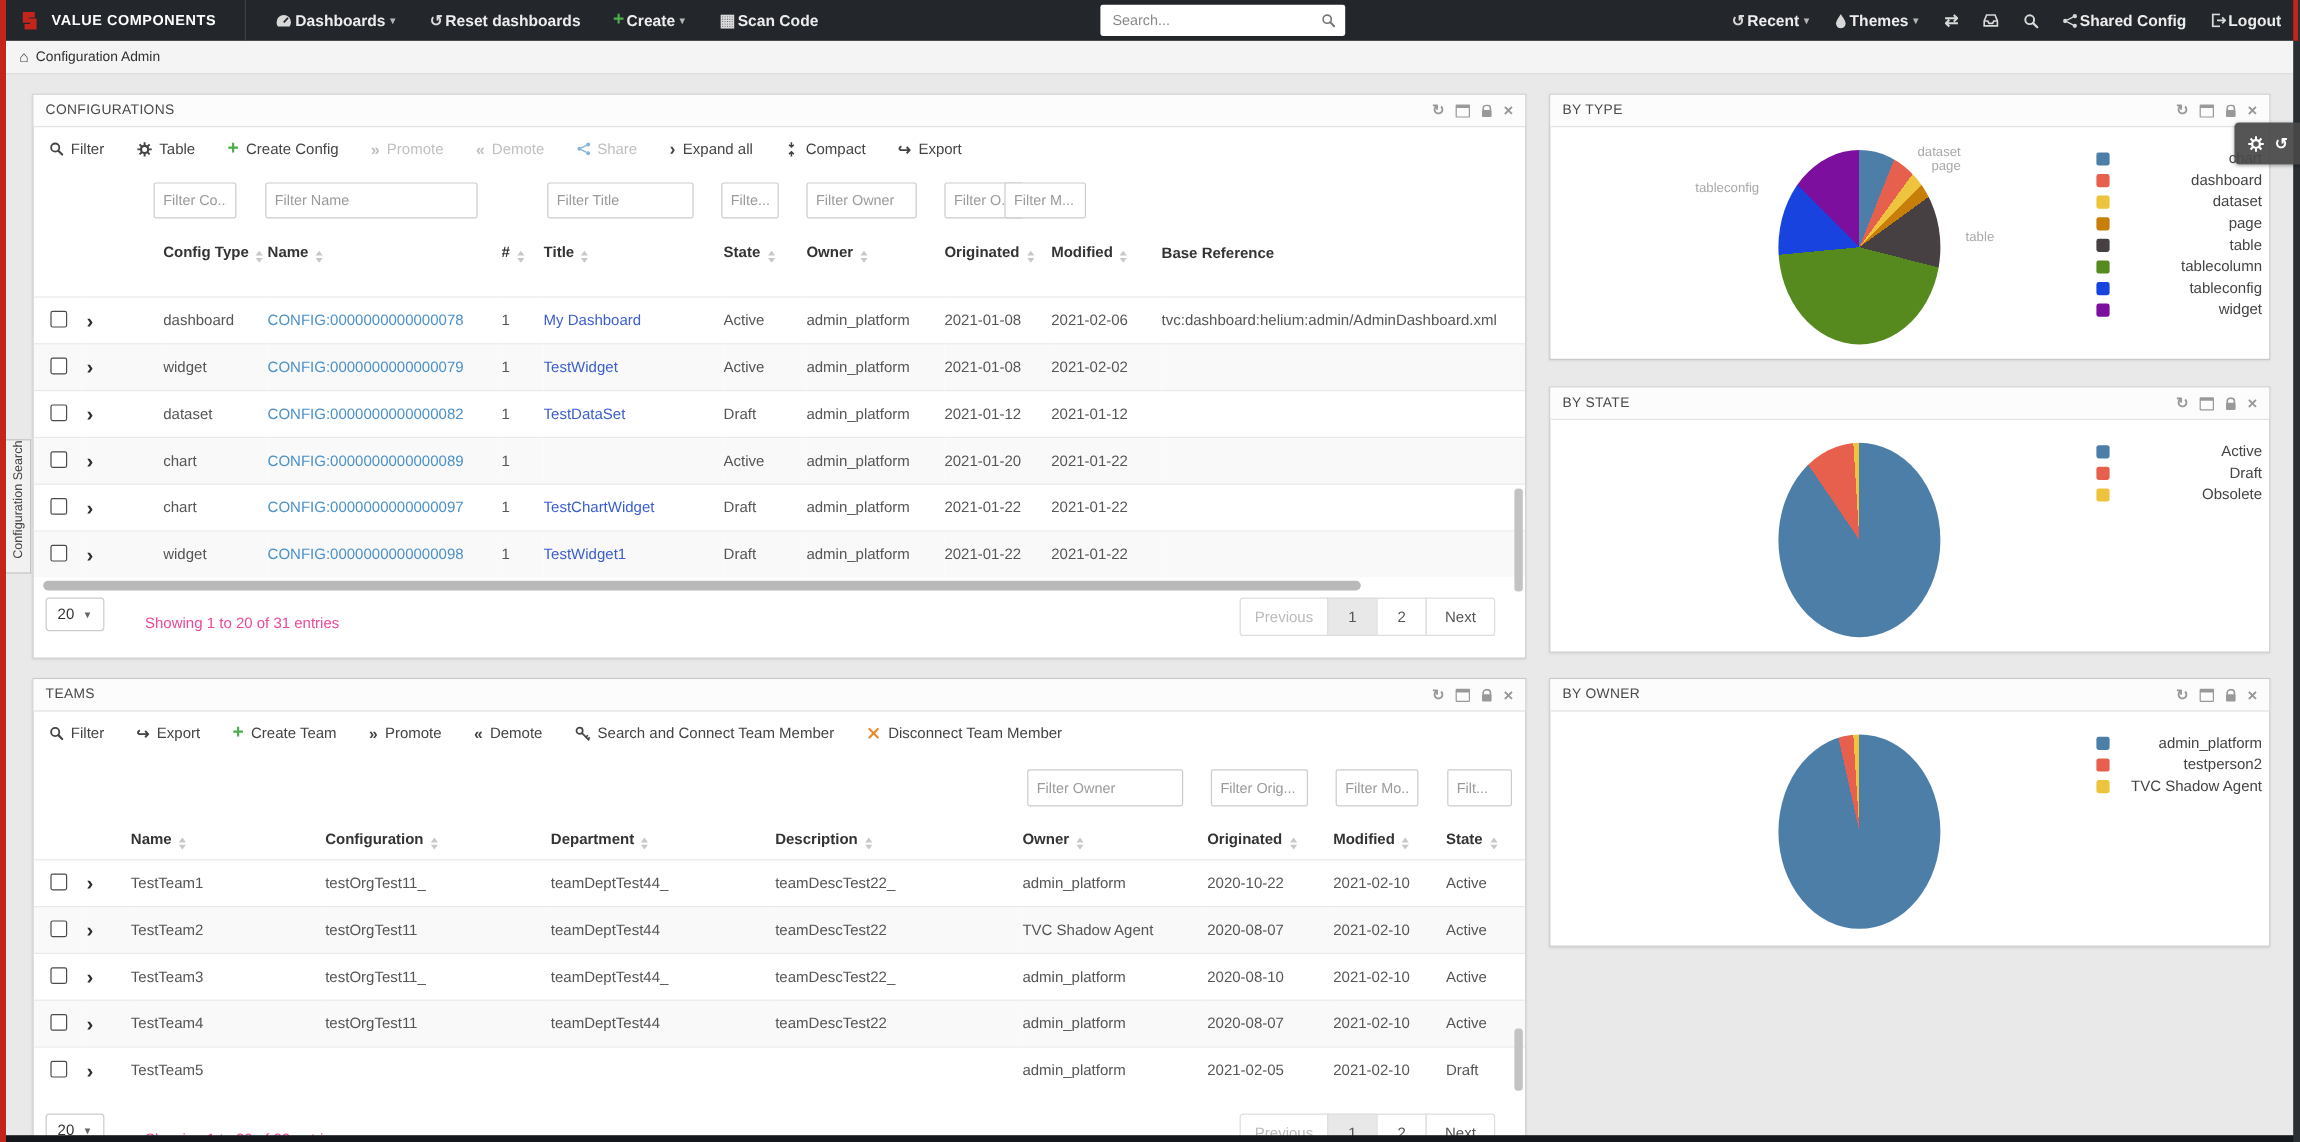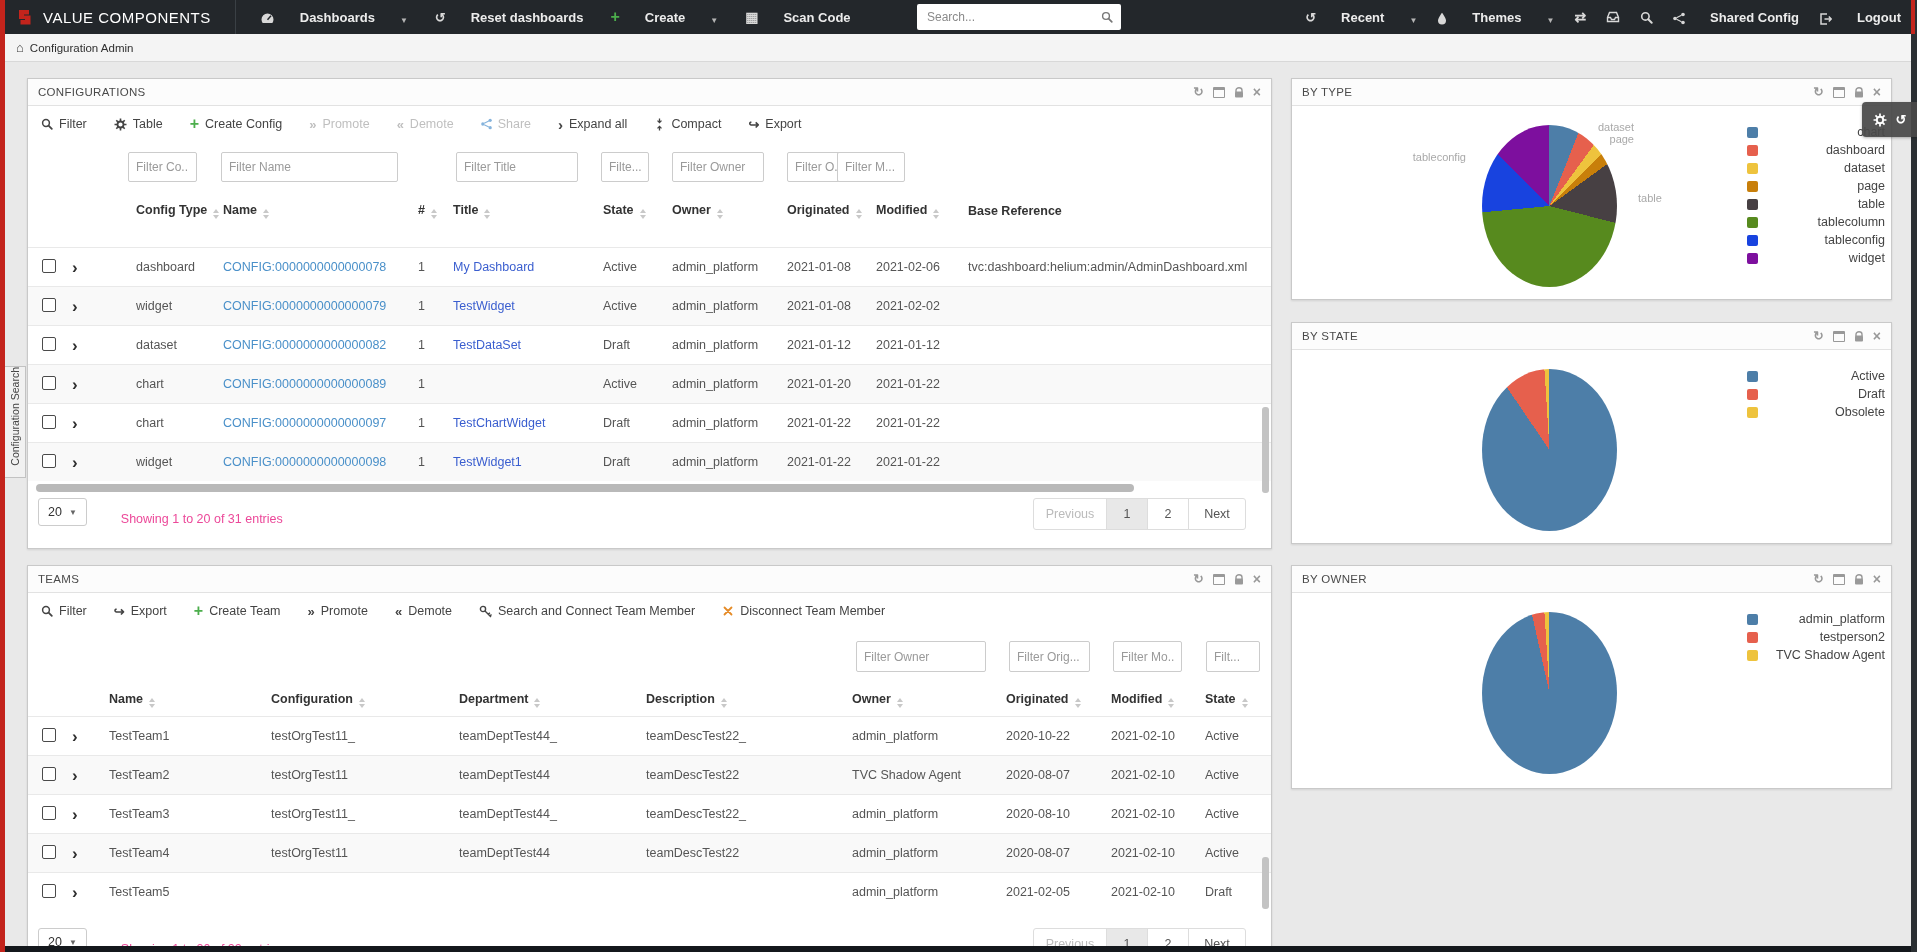--- a/index.html
+++ b/index.html
@@ -8,23 +8,23 @@
   
   .red-strip{position:absolute;left:0;top:0;width:5px;height:952px;background:#c3241c;z-index:60}
   .bottom-strip{position:absolute;left:0;top:946px;width:1917px;height:6px;background:#14181c;z-index:55}
   .right-strip{position:absolute;right:0;top:0;width:6px;height:952px;background:#2a2f33;z-index:55}
   .right-red{position:absolute;right:2px;top:0;width:4px;height:34px;background:#c3241c;z-index:56}
 
   
   .topbar{position:absolute;left:0;top:0;width:1917px;height:34px;background:#23272b;color:#e8e8e8;
           display:flex;align-items:center;z-index:50}
   .brand{display:flex;align-items:center;gap:8px;height:100%;padding:0 24px 0 18px;border-right:1px solid #3a4045}
-  .brand-name{font-size:15px;font-weight:400;letter-spacing:.5px;color:#fff;white-space:nowrap}
+  .brand-name{font-size:12px;font-weight:700;letter-spacing:.5px;color:#fff;white-space:nowrap}
   .nav-left{display:flex;align-items:center;gap:27px;margin-left:24px}
-  .nav-item{display:flex;align-items:flex-end;gap:25px;font-size:13px;font-weight:600;color:#ececec;cursor:pointer;white-space:nowrap}
+  .nav-item{display:flex;align-items:center;gap:2px;font-size:13px;font-weight:600;color:#ececec;cursor:pointer;white-space:nowrap}
   .caret{font-size:8px;color:#b5b5b5}
   .glyph{font-weight:700;color:#d9d9d9}
   .plus-green{color:#4cae4c;font-size:16px;font-weight:700;line-height:1}
   .search-wrap{position:absolute;left:917px;top:4px;width:204px;height:26px;background:#fff;border-radius:2px;
                display:flex;align-items:center;padding:0 8px;box-sizing:border-box}
   .search-input{border:none;outline:none;flex:1;font-size:12px;color:#333;background:transparent;font-family:inherit}
   .search-input::placeholder{color:#8a8a8a}
   .nav-right{position:absolute;right:16px;top:0;height:34px;display:flex;align-items:center;gap:20px}
 
   

